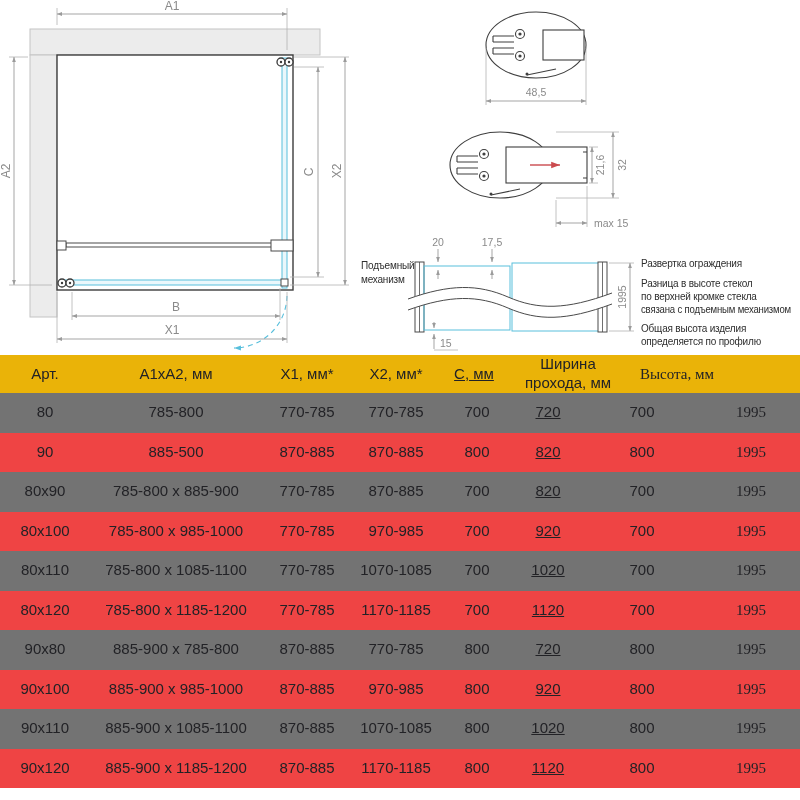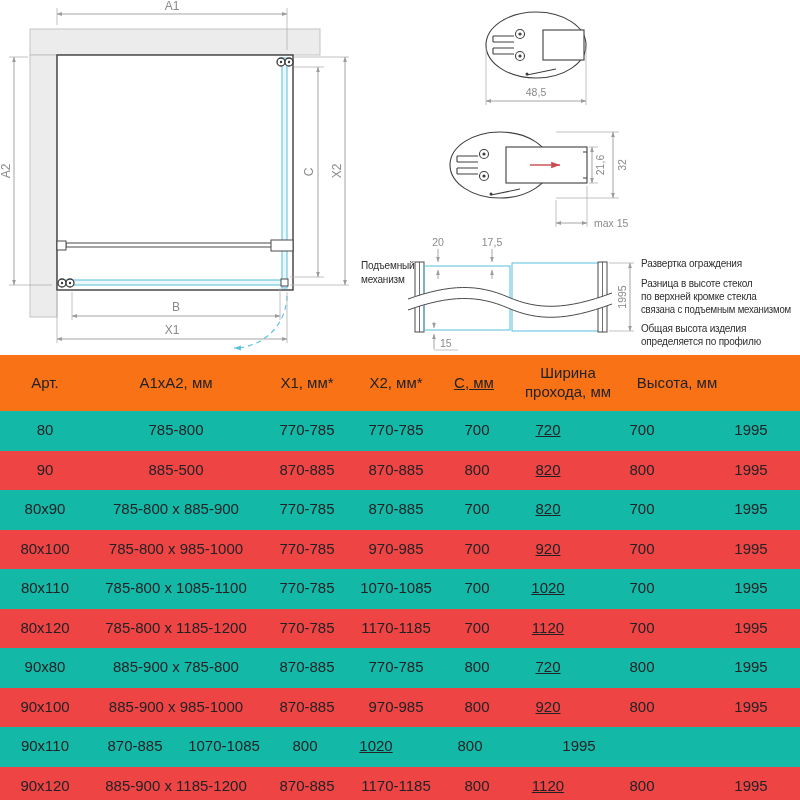--- a/index.html
+++ b/index.html
@@ -1,28 +1,28 @@
 <!DOCTYPE html>
 <html><head>
 <meta charset="utf-8">
 <style>
   html,body{margin:0;padding:0;width:800px;height:800px;background:#fff;
     font-family:"Liberation Sans",sans-serif;overflow:hidden;}
   #stage{position:relative;width:800px;height:800px;}
   #drawing{position:absolute;left:0;top:0;}
   
   #spec-table{position:absolute;left:0;top:355px;width:800px;}
-  .thead{display:flex;height:56px;background:#f97316;align-items:center;}
-  .trow{display:flex;height:39.5px;align-items:center;background:#14b8a6;}
+  .thead{display:flex;height:38px;background:#eab308;align-items:center;}
+  .trow{display:flex;height:39.5px;align-items:center;background:#737373;}
   .trow.alt{background:#ef4444;}
   .tcell,.hcell{display:flex;align-items:center;justify-content:center;
     text-align:center;color:#222226;font-size:15px;line-height:1.25;}
   .hcell{white-space:pre-line;height:100%;}
   .c0{width:90px;}  .c1{width:172px;} .c2{width:90px;} .c3{width:88px;text-align:center;}
-  .c4{width:74px;}  .c5{width:68px;text-decoration:underline;}  .c6{width:120px;} .c7{width:98px;}
+  .c4{width:74px;}  .c5{width:68px;text-decoration:underline;}  .c6{width:120px;} .c7{width:98px;font-family:Liberation Serif, serif;}
   
   .wall{fill:#ececec;stroke:#c4c4c4;stroke-width:1;}
   .tray{fill:#ffffff;stroke:#3d3d3d;stroke-width:1.4;}
   .glass{fill:#eaf7fb;stroke:#58bfdc;stroke-width:1;}
   .hw{fill:#ffffff;stroke:#4a4a4a;stroke-width:1;}
   .dim{stroke:#9b9b9b;stroke-width:0.9;fill:none;}
   .ext{stroke:#b3b3b3;stroke-width:0.8;fill:none;}
   .dimtxt{fill:#8a8a8a;font-size:12px;font-family:"Liberation Sans",sans-serif;}
   .dimnum{fill:#8a8a8a;font-size:10.5px;font-family:"Liberation Sans",sans-serif;}
   .note{fill:#2e2e2e;font-size:10px;letter-spacing:-0.2px;
@@ -287,20 +287,21 @@
           <div class="tcell c1">885-900 x 985-1000</div>
           <div class="tcell c2">870-885</div>
           <div class="tcell c3">970-985</div>
           <div class="tcell c4">800</div>
           <div class="tcell c5">920</div>
           <div class="tcell c6">800</div>
           <div class="tcell c7">1995</div>
         </div>
         <div class="trow">
           <div class="tcell c0">90x110</div>
+          <div class="tcell c1">885-900 x 1085-1100</div>
           <div class="tcell c2">870-885</div>
           <div class="tcell c3">1070-1085</div>
           <div class="tcell c4">800</div>
           <div class="tcell c5">1020</div>
           <div class="tcell c6">800</div>
           <div class="tcell c7">1995</div>
         </div>
         <div class="trow alt">
           <div class="tcell c0">90x120</div>
           <div class="tcell c1">885-900 x 1185-1200</div>

